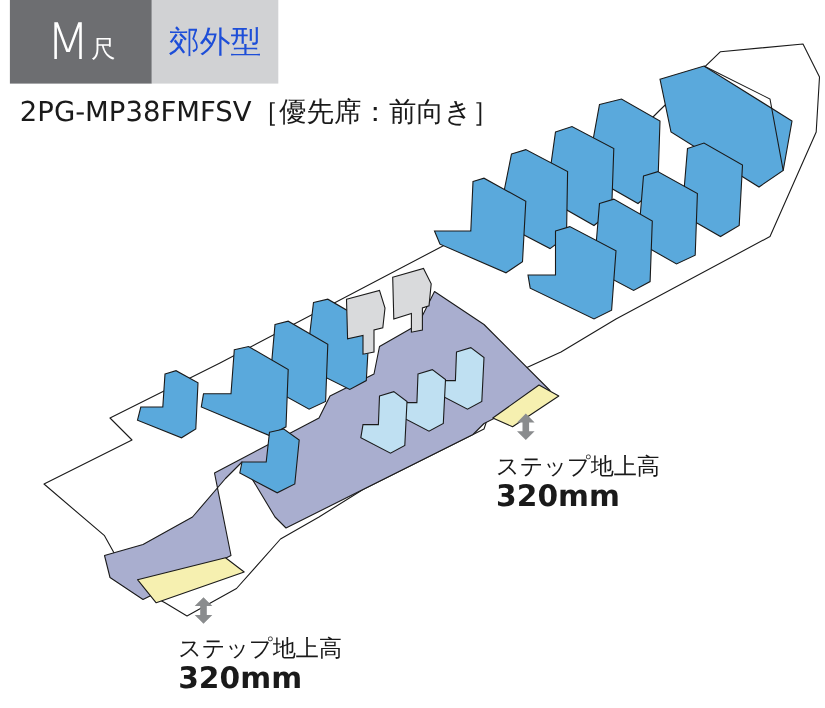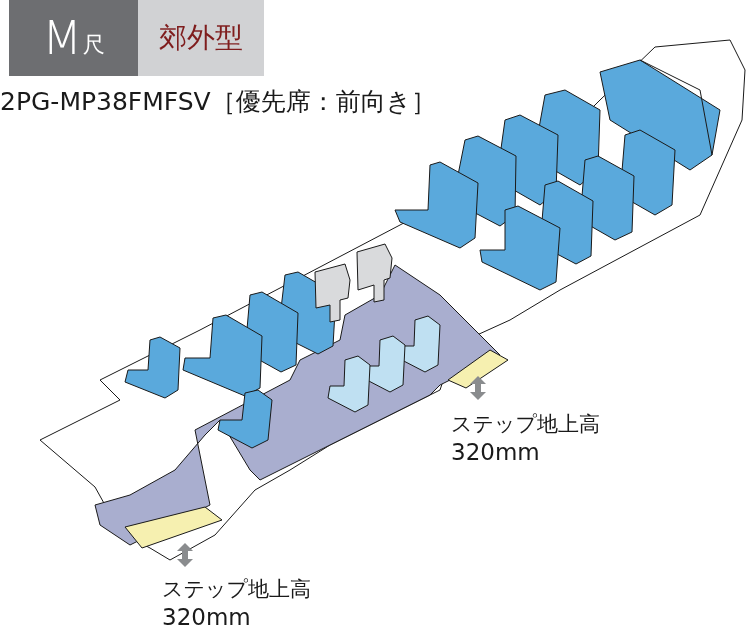--- a/index.html
+++ b/index.html
@@ -2,28 +2,28 @@
 <html><head>
 <meta charset="utf-8">
 <style>
   html, body { margin: 0; padding: 0; background: #ffffff; }
   body { width: 750px; height: 644px; position: relative; overflow: hidden;
          font-family: "DejaVu Sans", "Liberation Sans", sans-serif; color: #1a1a1a; }
   .badge-size { position: absolute; left: 9px; top: 0; width: 129px; height: 76px;
                 background: #6d6e71; color: #ffffff; display: flex; align-items: center; justify-content: center; }
   .badge-size .big { font-size: 46px; font-weight: 300; line-height: 1; letter-spacing: -1px; }
   .badge-size .small { font-size: 22px; margin-left: 2px; margin-top: 14px; }
-  .badge-type { position: absolute; left: 138px; top: 0; width: 126px; height: 76px;
+  .badge-type { position: absolute; left: 138px; top: 0; width: 115px; height: 76px;
                 background: #d1d2d4; display: flex; align-items: center; justify-content: center;
-                font-size: 28px; color: #7f1d1d; }
-  .spec { position: absolute; left: 0; top: 86px; font-size: 25px; line-height: 31px; color: #1a1a1a; }
+                font-size: 28px; color: #1d4ed8; }
+  .spec { position: absolute; left: 18px; top: 86px; font-size: 25px; line-height: 31px; color: #1a1a1a; }
   .spec div { white-space: nowrap; }
   .illus { position: absolute; left: 0; top: 0; }
   .step-label { position: absolute; font-size: 21px; color: #1a1a1a; line-height: 26px; }
-  .step-label .val { font-size: 23px; font-weight: normal; display: block; line-height: 30px; }
+  .step-label .val { font-size: 27px; font-weight: bold; display: block; line-height: 30px; }
   .step-right { left: 451px; top: 411px; }
   .step-left { left: 162px; top: 576px; }
 </style>
 </head>
 <body>
 
 <svg class="illus" width="750" height="644" viewBox="0 0 750 644" xmlns="http://www.w3.org/2000/svg">
   <g stroke="#1a1a1a" stroke-width="1" stroke-linejoin="round">
 
     <path d="M 655 47 L 730 40 L 745 70 L 742 120 L 700 215 L 560 290 L 510 320 L 455 345 L 440 390 L 330 445 L 290 470 L 255 490 L 215 535 L 170 560 L 150 548 L 120 532 L 95 487 L 40 440 L 120 400 L 100 380 L 200 330 L 400 225 L 560 140 L 600 100 Z" fill="#ffffff"></path>

